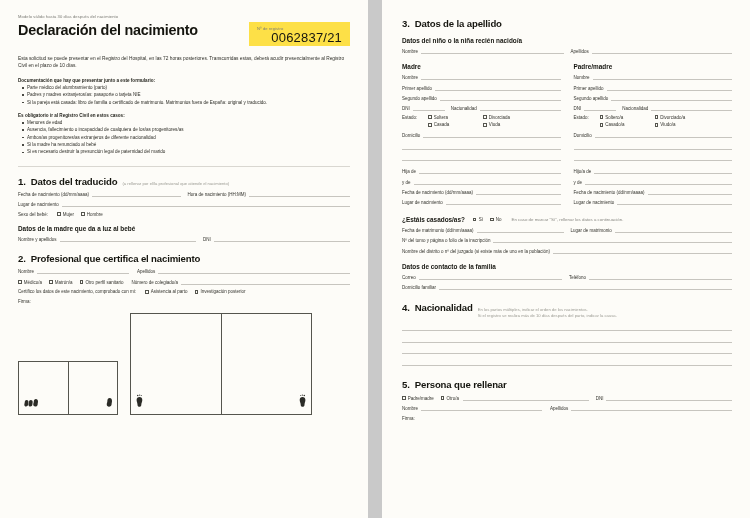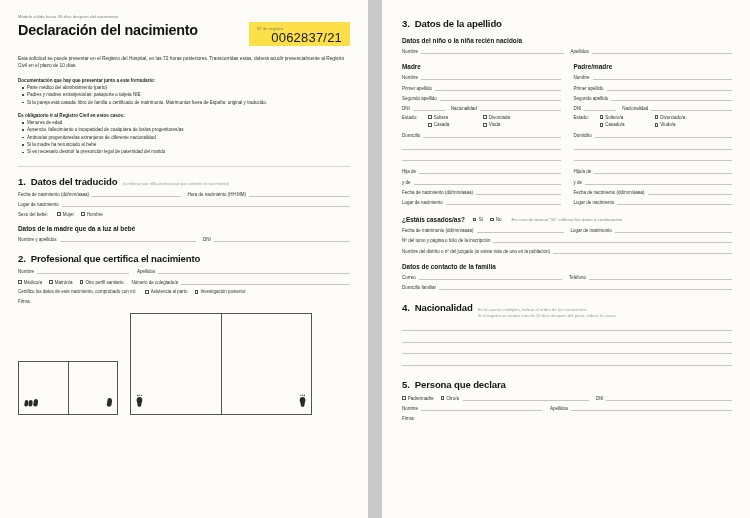--- a/index.html
+++ b/index.html
@@ -477,21 +477,21 @@
 
     <div style="margin-top:5px;">
       <div class="blankline"></div>
       <div class="blankline"></div>
       <div class="blankline"></div>
       <div class="blankline"></div>
     </div>
 
     <div class="sec" style="margin-top:13px;">
       <div class="h2">5.</div>
-      <div class="h2">Persona que declara</div>
+      <div class="h2">Persona que rellenar</div>
     </div>
 
     <div style="margin-top:4px;display:flex;align-items:flex-end;">
       <span class="opt">
         <span class="cb"></span>
         <span>Padre/madre</span>
       </span>
       <span class="opt" style="margin-right:1px;">
         <span class="cb"></span>
         <span>Otro/a</span>

